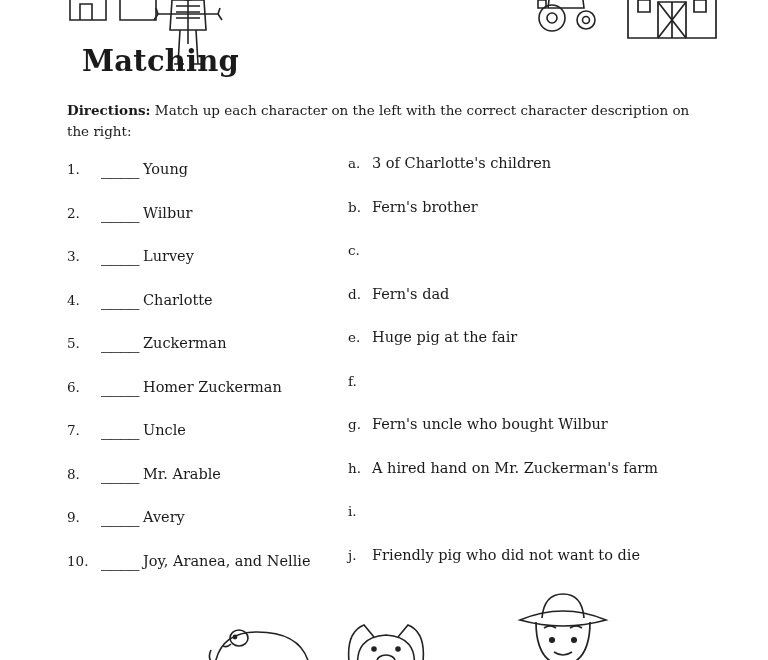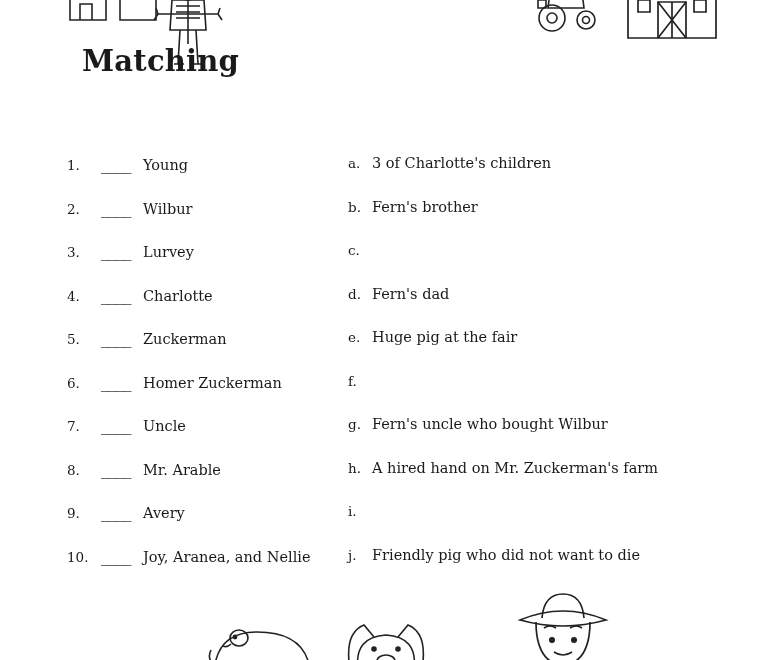--- a/index.html
+++ b/index.html
@@ -85,22 +85,22 @@
   }
 
   .num {
     width: 34px;
     flex: 0 0 34px;
     font-size: 13.5px;
   }
   .blank {
     flex: 0 0 auto;
     letter-spacing: -0.5px;
-    margin-right: 12px;
-    font-size: 16px;
+    margin-right: 4px;
+    font-size: 20px;
   }
   .name { flex: 0 0 auto; }
 
   .letter {
     width: 24px;
     flex: 0 0 24px;
     font-size: 13.5px;
   }
   .desc { flex: 0 0 auto; }
 
@@ -194,20 +194,23 @@
       <path d="M36 34 Q36 74 63 78 Q90 74 90 34"></path>
       <circle cx="52" cy="52" r="2.2" fill="#222"></circle>
       <circle cx="74" cy="52" r="2.2" fill="#222"></circle>
       <path d="M54 64 Q63 70 72 64"></path>
       <path d="M44 40 Q50 36 56 40 M70 40 Q76 36 82 40"></path>
     </svg>
   </div>
 
   <div class="title">Matching</div>
 
+  <div class="directions">
+    <b>Directions:</b><span> Match up each character on the left with the correct character description on the right:</span>
+  </div>
 
   <div class="list-left">
 
     <div class="row">
       <span class="num">1.</span>
       <span class="blank">____</span>
       <span class="name">Young</span>
     </div>
 
     <div class="row">

